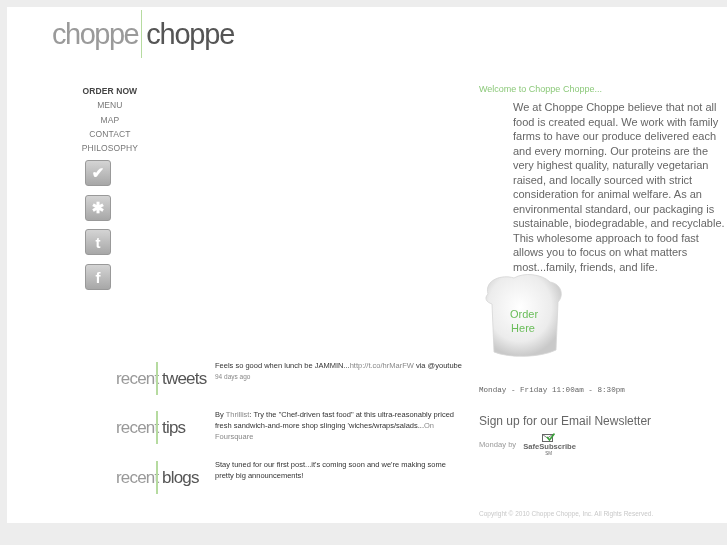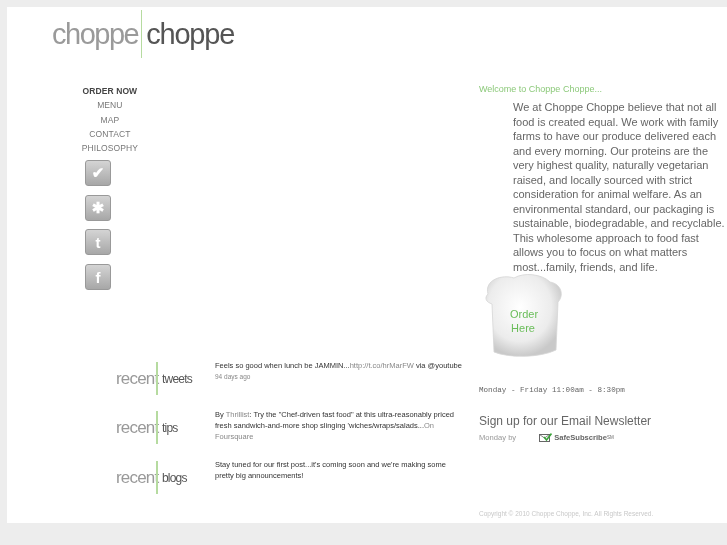--- a/index.html
+++ b/index.html
@@ -16,28 +16,28 @@
   .social { position:absolute; left:85px; }
   .social .ico { width:24px; height:24px; border-radius:3px;
                  background:linear-gradient(#d4d4d4,#a7a7a7); border:1px solid #999;
                  display:flex; align-items:center; justify-content:center; color:#fff; font-weight:bold; font-size:15px; }
   .welcome-title { position:absolute; left:479px; top:84px; font-size:9px; font-weight:normal; color:#8cc97a; }
   .welcome-body { position:absolute; left:479px; top:100px; width:212px; font-size:11px; line-height:14.5px; color:#666;margin-left:34px; }
   .hat { position:absolute; left:480px; top:272px; width:86px; height:88px; }
   .hours { position:absolute; left:479px; top:386px; font-size:7.6px; color:#666;font-family:Liberation Mono, monospace; }
   .newsletter { position:absolute; left:479px; top:414px; font-size:12px; color:#666; }
   .privacy { position:absolute; left:479px; top:433px; font-size:7.6px; color:#999; display:flex; align-items:center; }
-  .privacy .ss { color:#666; font-weight:bold; margin-left:23px; display:flex; align-items:center; }
+  .privacy .ss { color:#666; font-weight:bold; margin-left:5px; display:flex; align-items:center;flex-direction:column; }
   .privacy .sm { font-size:4.5px; vertical-align:super; font-weight:normal; }
   .copyright { position:absolute; left:479px; top:510px; font-size:6.5px; color:#c8c8c8; }
   .feed { position:absolute; left:116px; display:flex; align-items:flex-start; }
   .feed .lab { display:flex; align-items:center; height:33px; }
   .feed .lab .a { font-size:17px; color:#999; letter-spacing:-0.8px; width:38px; }
   .feed .lab .bar { width:2px; height:33px; background:#b6dba0; margin:0 4px 0 2px; }
-  .feed .lab .b { font-size:12px; color:#555; letter-spacing:-0.8px; }
+  .feed .lab .b { font-size:17px; color:#555; letter-spacing:-0.8px; }
   .feed .txt { position:absolute; left:99px; top:-2px; width:250px; font-size:7.5px; line-height:11px; color:#333; }
   .feed .txt .g { color:#888; }
   .feed .txt .sm { font-size:6.5px; color:#888; }
 </style>
 </head>
 <body>
 
 <div class="panel"></div>
 
 <div class="logo">

